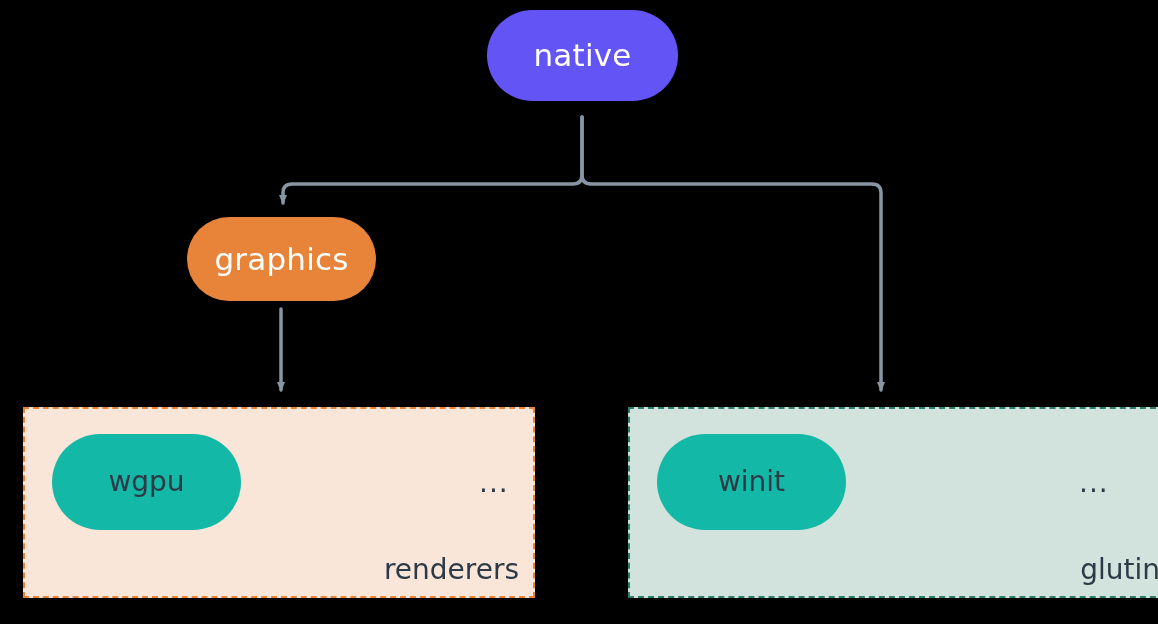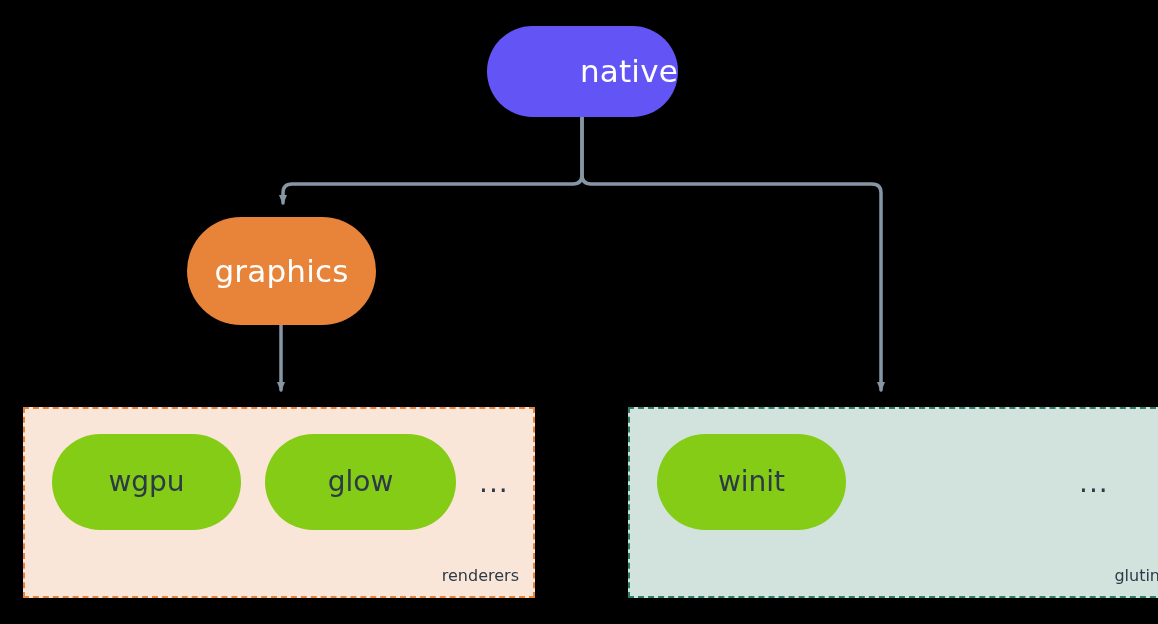--- a/index.html
+++ b/index.html
@@ -32,31 +32,30 @@
     justify-content: center;
     box-sizing: border-box;
     border-radius: 999px;
     color: #ffffff;
     font-size: 31px;
     letter-spacing: 0.2px;
     line-height: 1;
   }
   #node-native {
     left: 487px;
-    top: 26px;
+    top: 10px;
     width: 191px;
     height: 91px;
     background: #6355F5;
-    justify-content: flex-end;
   }
   #node-graphics {
     left: 187px;
     top: 217px;
     width: 189px;
-    height: 108px;
+    height: 84px;
     background: #E8833A;
     text-align: right;
   }
   .cluster {
     position: absolute;
     box-sizing: border-box;
     border-style: dashed;
     border-width: 2px;
   }
   #cluster-renderers {
@@ -73,30 +72,30 @@
     width: 548px;
     height: 191px;
     background: #D2E3DE;
     border-color: #2E7D6B;
   }
   .cluster-label {
     position: absolute;
     right: 14px;
     bottom: 12px;
     color: #2C3A47;
-    font-size: 16px;
+    font-size: 28px;
     line-height: 1;
   }
   .pill {
     position: absolute;
     display: flex;
     align-items: center;
     justify-content: center;
     box-sizing: border-box;
-    background: #84cc16;
+    background: #14b8a6;
     border-radius: 999px;
     color: #2C3A47;
     font-size: 28px;
     line-height: 1;
     height: 96px;
     top: 25px;
   }
   .pill-a { left: 27px; width: 189px; }
   .pill-b { left: 240px; width: 191px; }
   .ellipsis {
@@ -134,23 +133,20 @@
   </div>
 
   <div class="node" id="node-graphics">
     <span>graphics</span>
   </div>
 
   <div class="cluster" id="cluster-renderers">
     <div class="pill pill-a">
       <span>wgpu</span>
     </div>
-    <div class="pill pill-b">
-      <span>glow</span>
-    </div>
     <div class="ellipsis ellipsis-r">...</div>
     <div class="cluster-label">renderers</div>
   </div>
 
   <div class="cluster" id="cluster-shells">
     <div class="pill pill-a">
       <span>winit</span>
     </div>
     <div class="ellipsis ellipsis-s">...</div>
     <div class="cluster-label">glutin</div>

